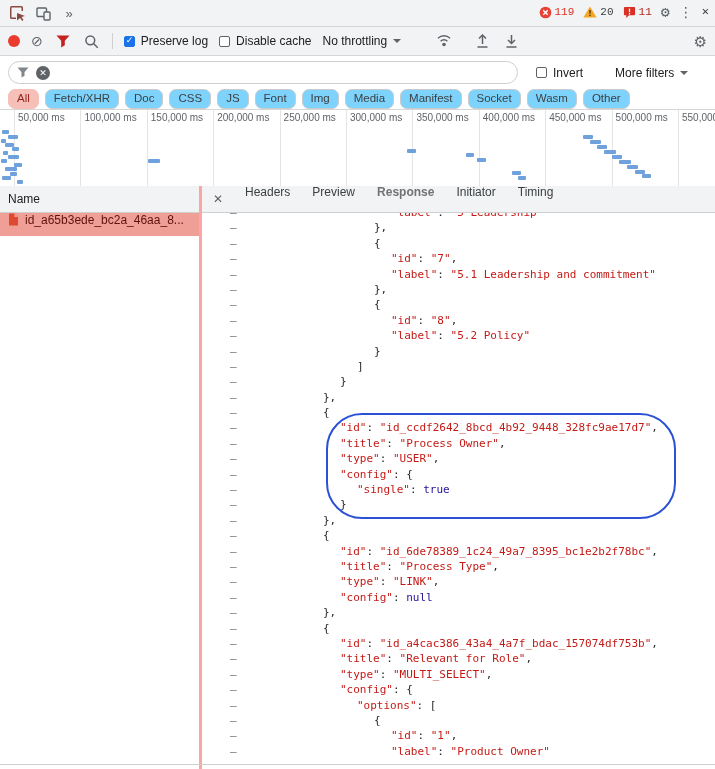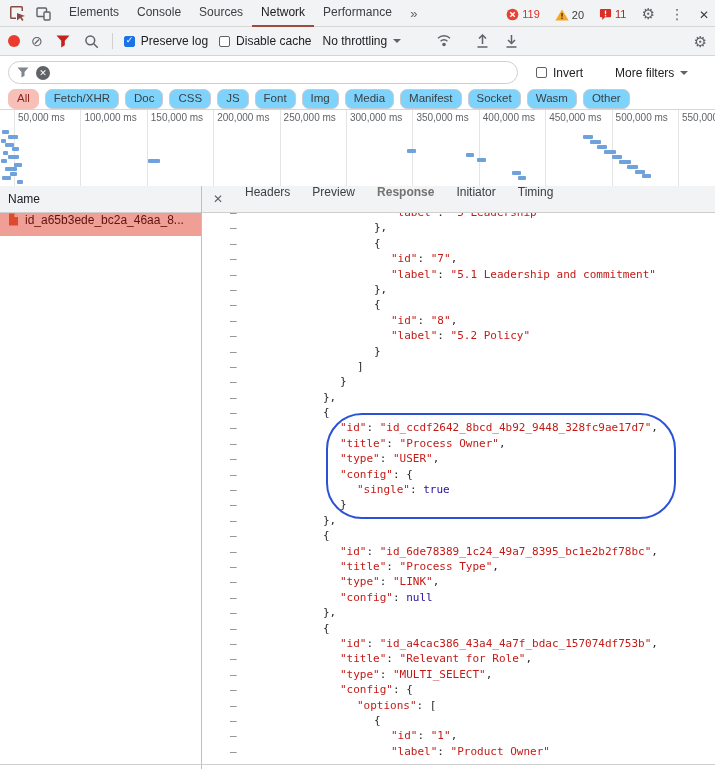--- a/index.html
+++ b/index.html
@@ -7,21 +7,21 @@
        font-family:"Liberation Sans",sans-serif;font-size:12px;color:#202124;}
 
   
   .tabbar{position:absolute;top:0;left:0;right:0;height:27px;background:#f1f3f4;
           border-bottom:1px solid #d6d6d6;display:flex;align-items:center;padding:0 4px;box-sizing:border-box;}
   .icon-btn{width:26px;height:26px;display:flex;align-items:center;justify-content:center;flex:0 0 auto;cursor:pointer;}
   .tabs{display:flex;height:27px;margin-left:4px;}
   .tab{padding:0 9px;line-height:25px;height:27px;box-sizing:border-box;color:#3c4043;white-space:nowrap;cursor:pointer;}
   .tab.selected{box-shadow:inset 0 -2px 0 #9d4a40;color:#202124;}
   .chev{color:#5f6368;font-size:13px;}
-  .badges{margin-left:auto;display:flex;align-items:flex-end;gap:15px;padding-right:2px;}
+  .badges{margin-left:auto;display:flex;align-items:flex-start;gap:9px;padding-right:2px;font-family:Liberation Mono, monospace;}
   .badge{display:flex;align-items:center;gap:3px;font-size:11px;cursor:pointer;}
   .badge .cnt-err{color:#d93025;}
   .badge .cnt-warn{color:#3c4043;}
   .badge .cnt-iss{color:#b3261e;}
   .glyph{color:#5f6368;font-size:15px;line-height:1;cursor:pointer;}
   .kebab{font-size:14px;}
   .close-x{font-size:12px;color:#3c4043;}
 
   
   .toolbar{position:absolute;top:27px;left:0;right:0;height:29px;background:#f1f3f4;
@@ -56,21 +56,21 @@
 
   
   .overview{position:absolute;top:110px;left:0;right:0;height:76px;background:#fff;
             border-bottom:1px solid #cfcfcf;overflow:hidden;}
   .gridline{position:absolute;top:0;bottom:0;width:1px;background:#e4e4e4;}
   .ticklabel{position:absolute;top:2px;font-size:10px;color:#5f6368;white-space:nowrap;}
   .tbar{position:absolute;height:4px;background:#6fa1dc;border-radius:1px;cursor:pointer;}
 
   
   .name-panel{position:absolute;top:186px;left:0;width:202px;bottom:0;background:#fff;
-              border-right:1px solid #fca5a5;box-sizing:border-box;}
+              border-right:3px solid #fca5a5;box-sizing:border-box;}
   .name-header{height:27px;line-height:26px;padding-left:8px;background:#f1f3f4;
                border-bottom:1px solid #cfcfcf;box-sizing:border-box;color:#202124;}
   .request-row{height:23px;display:flex;align-items:flex-start;gap:6px;padding-left:8px;cursor:pointer;
                white-space:nowrap;overflow:hidden;}
   .request-row.selected{background:#ef9f96;color:#5f120c;}
 
   
   .detail-pane{position:absolute;top:186px;left:202px;right:0;bottom:0;background:#fff;}
   .detail-tabs{position:absolute;top:0;left:0;right:0;height:27px;background:#f1f3f4;
                border-bottom:1px solid #cfcfcf;display:flex;align-items:center;box-sizing:border-box;}
@@ -102,27 +102,20 @@
         <path d="M2.5 1h10A1.5 1.5 0 0 1 14 2.5V6h-1.5V2.5h-10v10H7V14H2.5A1.5 1.5 0 0 1 1 12.5v-10A1.5 1.5 0 0 1 2.5 1z" fill="#8a4a42"></path>
         <path d="M8 8l8 2.9-3.4 1.1 1.9 3-1.3.9-2-3L8 15.6z" fill="#8a4a42"></path>
       </svg>
     </div>
     <div class="icon-btn">
       <svg width="17" height="17" viewBox="0 0 17 17">
         <rect x="2" y="3" width="9.5" height="8.5" rx="1" fill="none" stroke="#5f6368" stroke-width="1.4"></rect>
         <rect x="9" y="7" width="6" height="8" rx="1" fill="#f1f3f4" stroke="#5f6368" stroke-width="1.4"></rect>
       </svg>
     </div>
-    <div class="tabs" id="main-tabs">
-        <div class="tab">Elements</div>
-        <div class="tab">Console</div>
-        <div class="tab">Sources</div>
-        <div class="tab selected">Network</div>
-        <div class="tab">Performance</div>
-      </div>
     <div class="icon-btn chev">»</div>
 
     <div class="badges">
       <div class="badge">
         <svg width="13" height="13" viewBox="0 0 14 14">
           <circle cx="7" cy="7" r="6.3" fill="#e94235"></circle>
           <path d="M4.6 4.6l4.8 4.8M9.4 4.6l-4.8 4.8" stroke="#fff" stroke-width="1.5"></path>
         </svg>
         <span class="cnt-err">119</span>
       </div>

